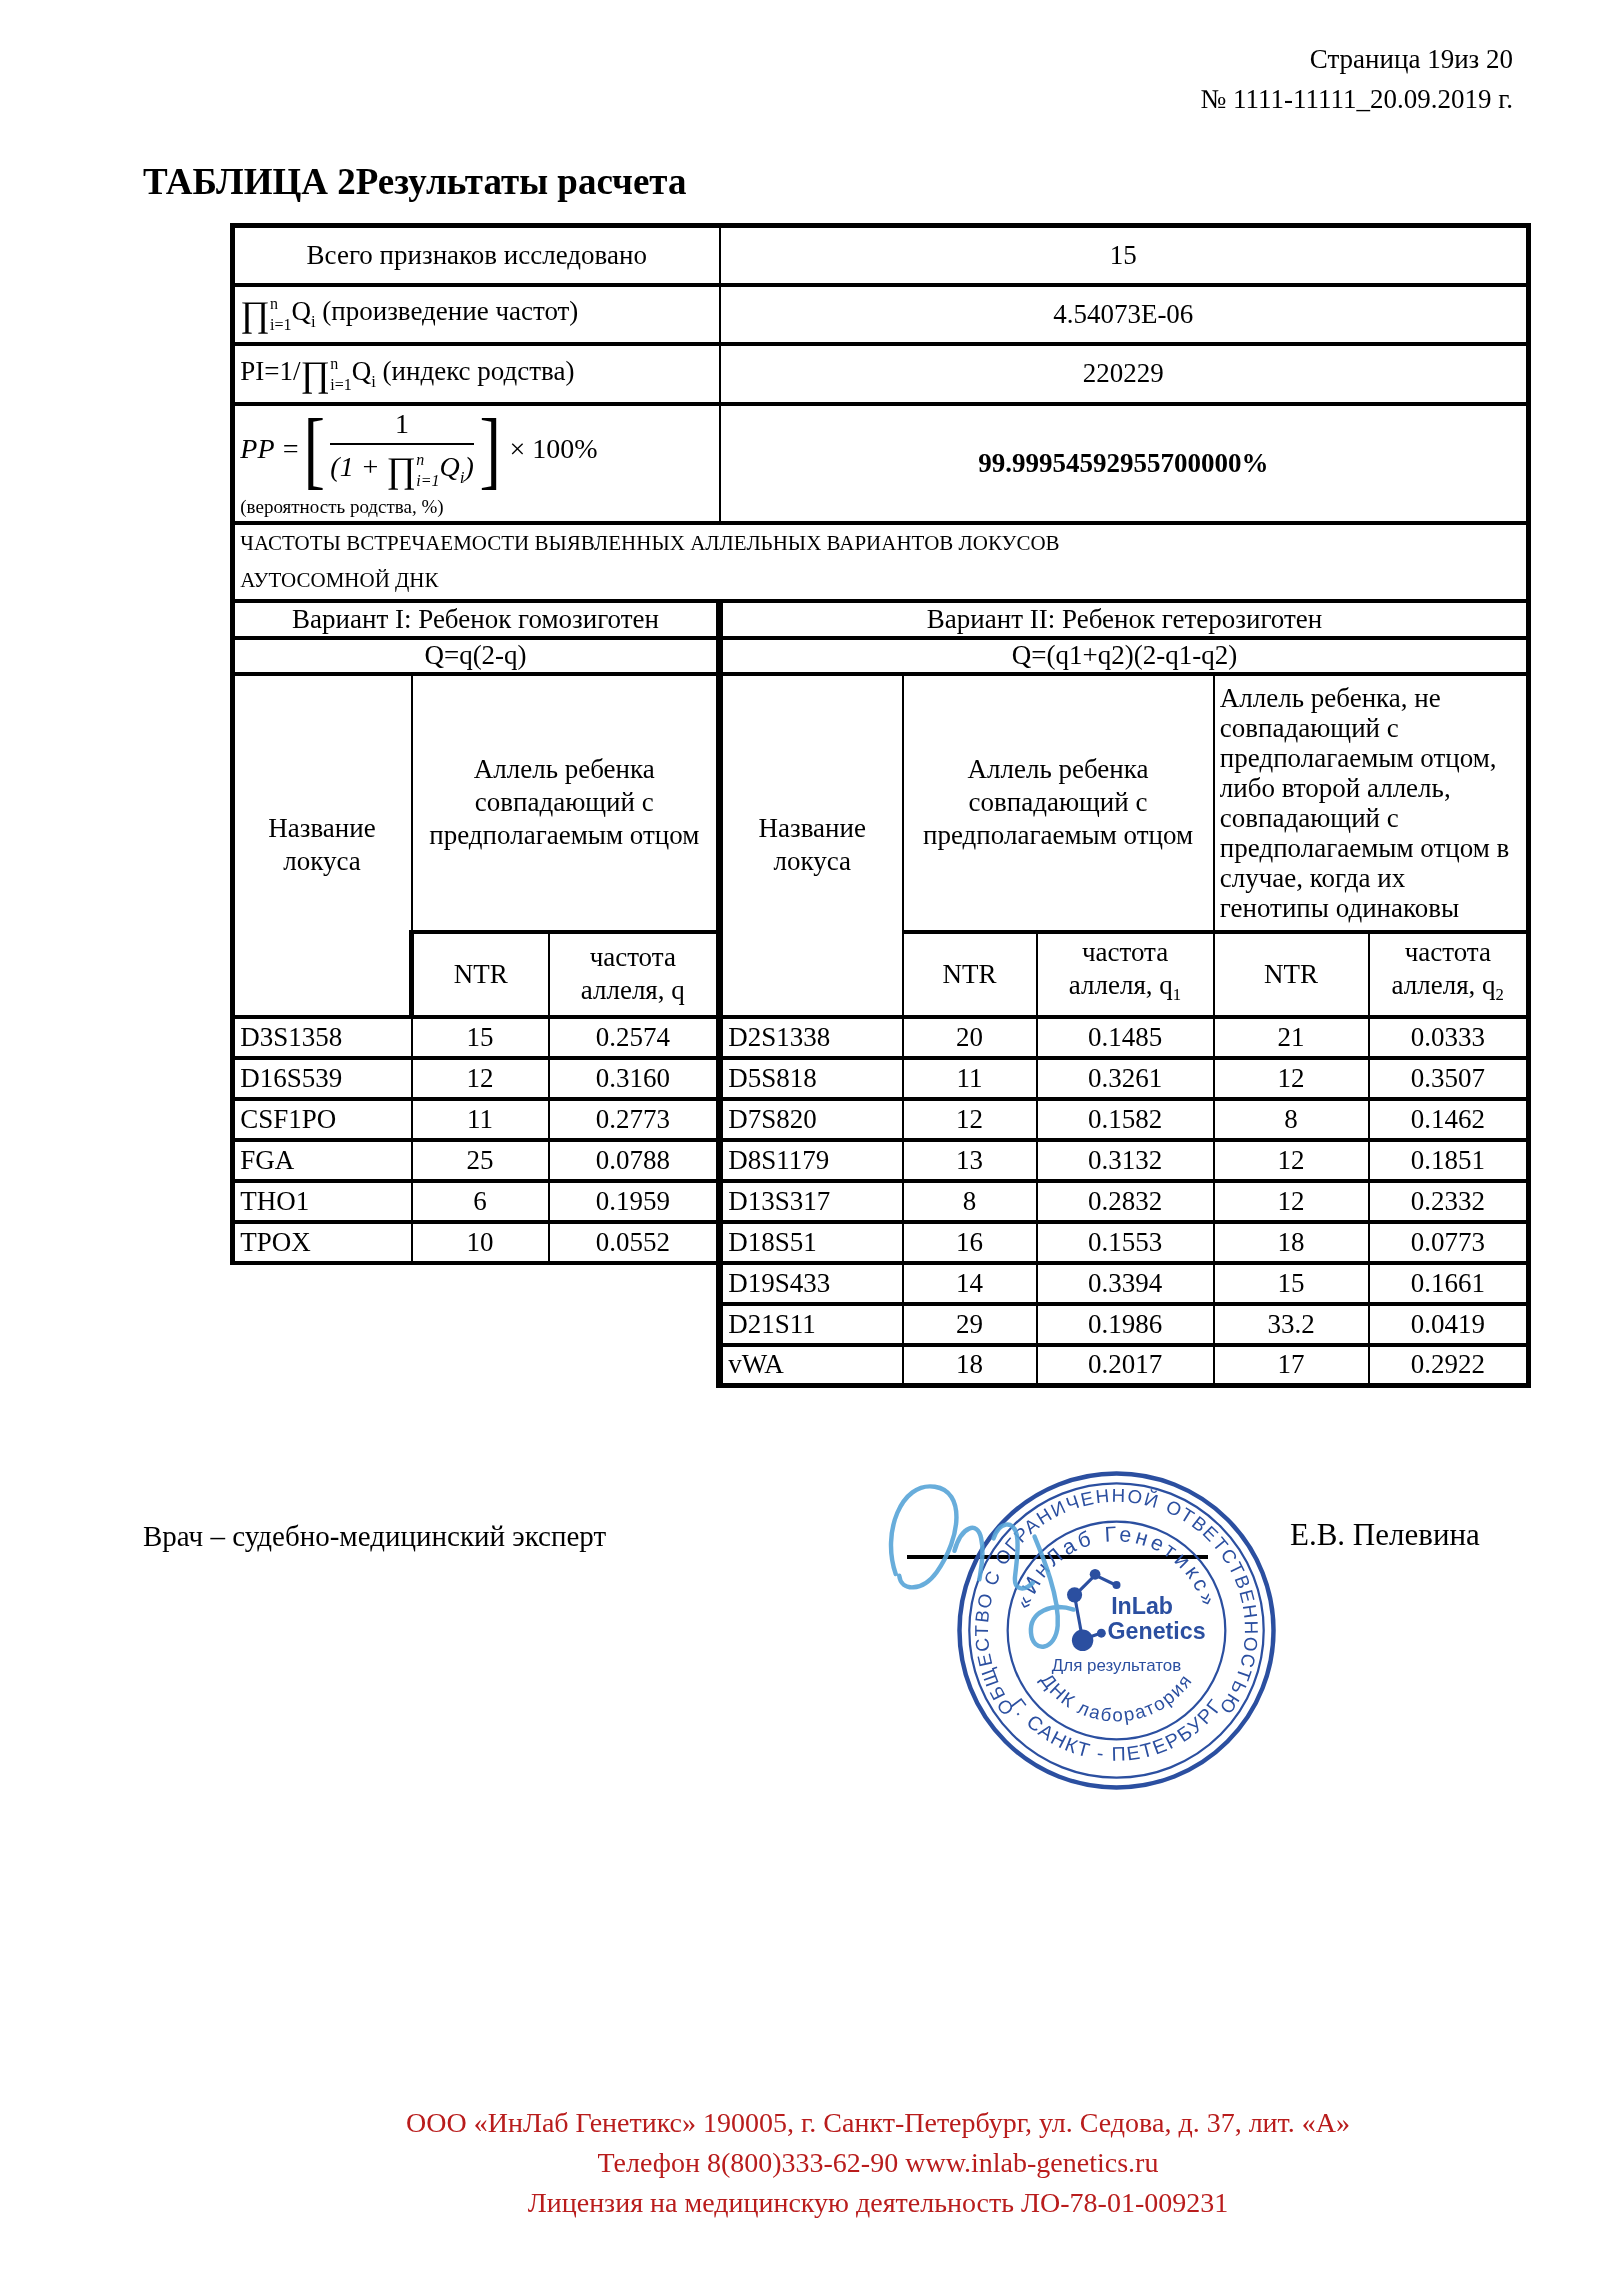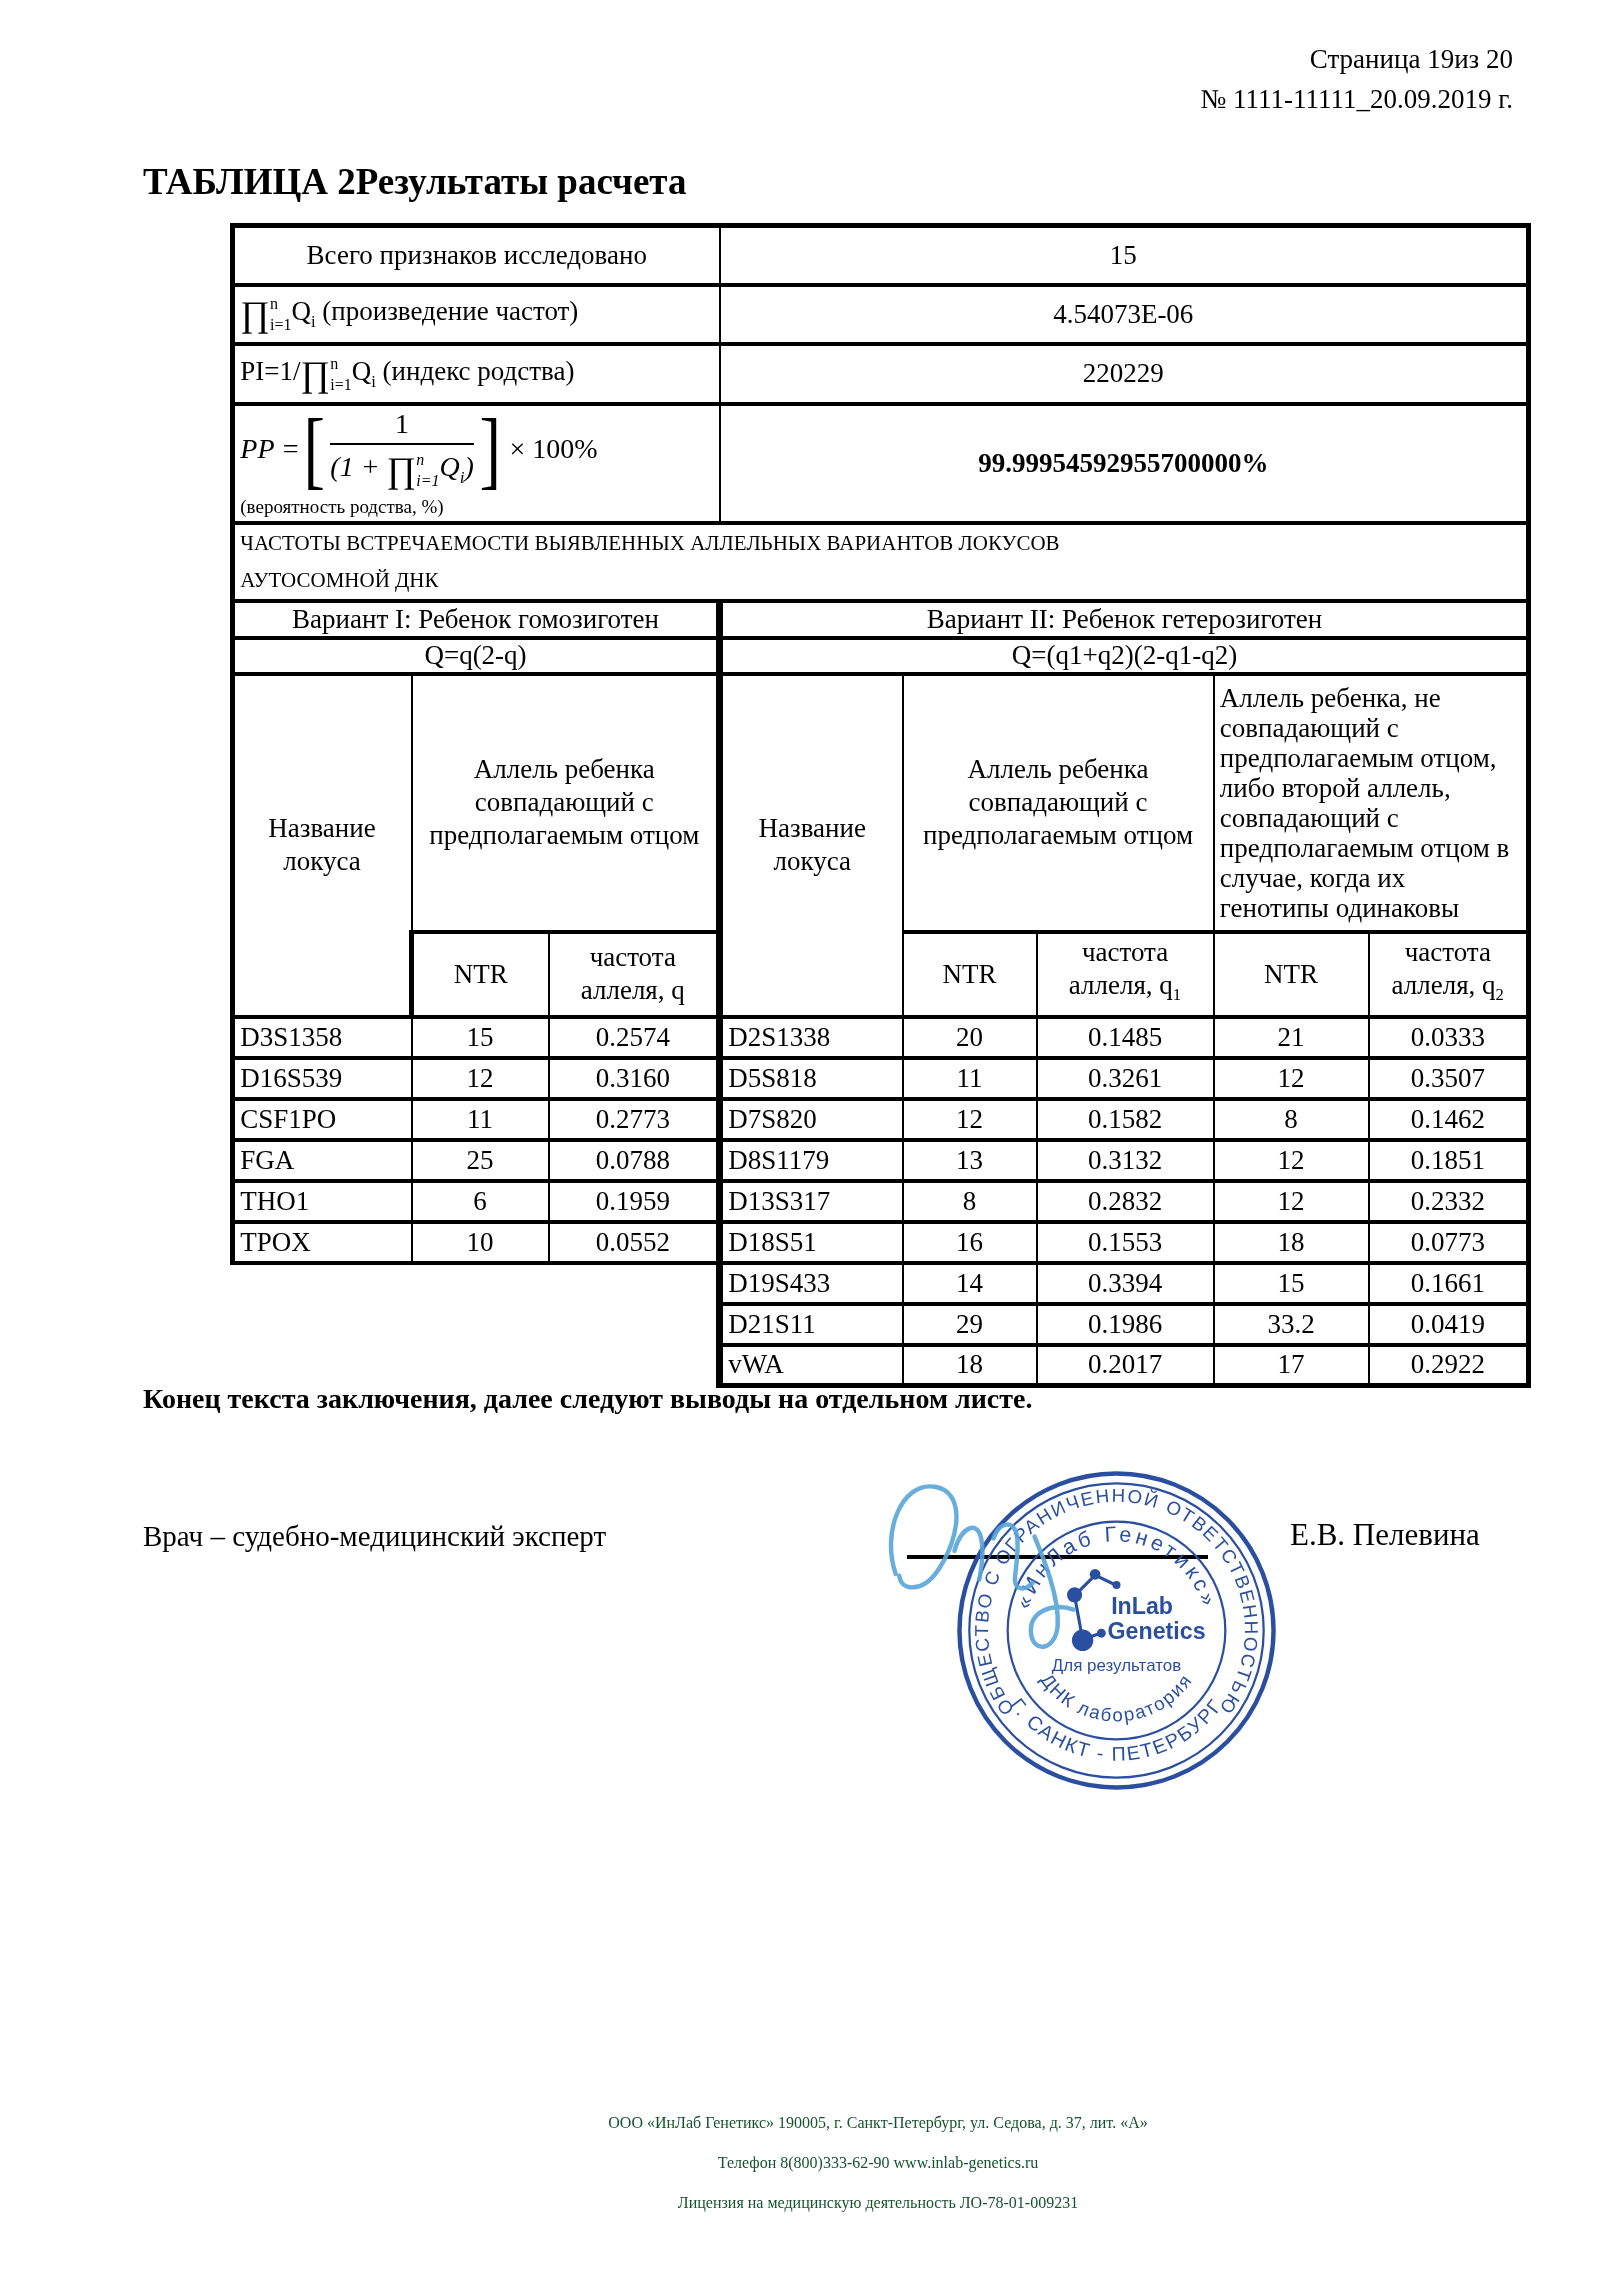--- a/index.html
+++ b/index.html
@@ -53,21 +53,21 @@
   .pp-cap{font-size:19px;margin-top:5.3px;}
   
   .end-note{position:absolute;left:143px;top:1383px;font-size:28px;font-weight:bold;}
   .sig-role{position:absolute;left:143px;top:1520px;font-size:29px;}
   .sig-name{position:absolute;left:1290px;top:1517px;font-size:31px;}
   .sig-line{position:absolute;left:907px;top:1555px;width:301px;height:3.6px;background:#000;}
   .stamp-svg{position:absolute;left:947px;top:1461px;width:339px;height:339px;}
   .sign-svg{position:absolute;left:869px;top:1451px;width:356px;height:205px;}
   
   .footer{position:absolute;left:134px;right:0;top:2103px;text-align:center;
-          color:#14532d;font-size:16px;line-height:40px;}
+          color:#b91c1c;font-size:28px;line-height:40px;}
 </style>
 </head>
 <body>
 
 <div class="page">
 
   <div class="hdr">
     <div>Страница 19из 20</div>
     <div>№ 1111-11111_20.09.2019 г.</div>
   </div>
@@ -242,21 +242,20 @@
       <td colspan="3" class="empty"></td>
       <td class="locus vsep">vWA</td>
       <td class="c">18</td>
       <td class="c">0.2017</td>
       <td class="c">17</td>
       <td class="c">0.2922</td>
     </tr>
   </tbody>
     </table>
 
-  <div class="end-note">Конец текста заключения, далее следуют выводы на отдельном листе.</div>
 
   <div class="sig-role">Врач – судебно-медицинский эксперт</div>
   <div class="sig-line"></div>
   <div class="sig-name">Е.В. Пелевина</div>
 
   <svg class="stamp-svg" viewBox="0 0 380 380" font-family="Liberation Sans, DejaVu Sans, sans-serif">
     <g fill="none" stroke="#2b4fa0">
       <circle cx="190" cy="190" r="176" stroke-width="5"></circle>
       <circle cx="190" cy="190" r="165" stroke-width="2.5"></circle>
       <circle cx="190" cy="190" r="122" stroke-width="2.5"></circle>

